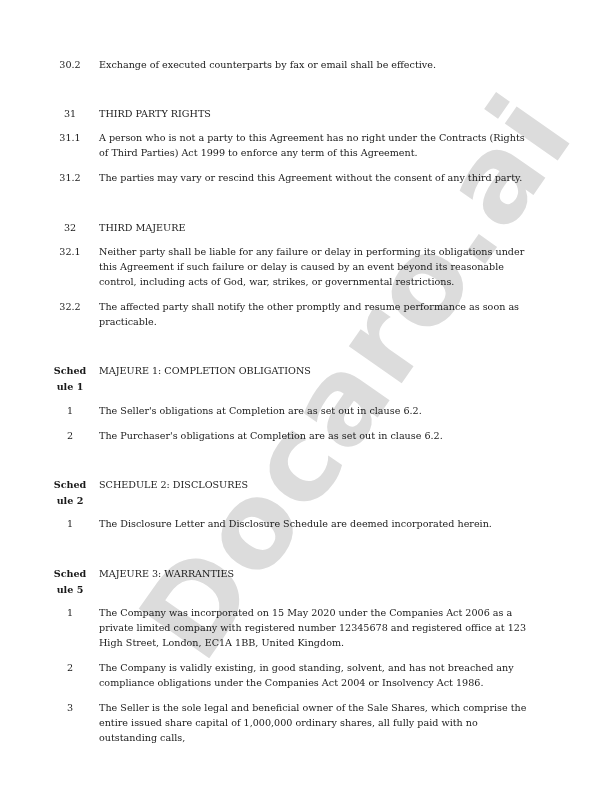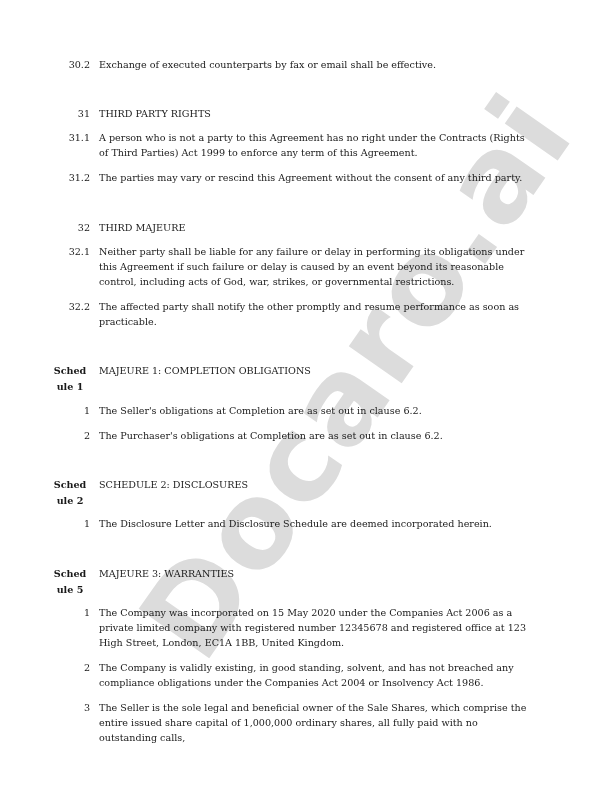--- a/index.html
+++ b/index.html
@@ -48,21 +48,21 @@
       position: absolute;
       left: 0;
       width: 612px;
       font-size: 9.6px;
       line-height: 15px;
     }
     .num {
       position: absolute;
       right: 522px; 
       width: 40px;
-      text-align: right;
+      text-align: center;
       white-space: nowrap;
     }
     .num.bold { font-weight: normal; }
     .txt {
       position: absolute;
       left: 99px;
       width: 430px;
     }
     .txt.bold { font-weight: normal; }
     .sched-label {

